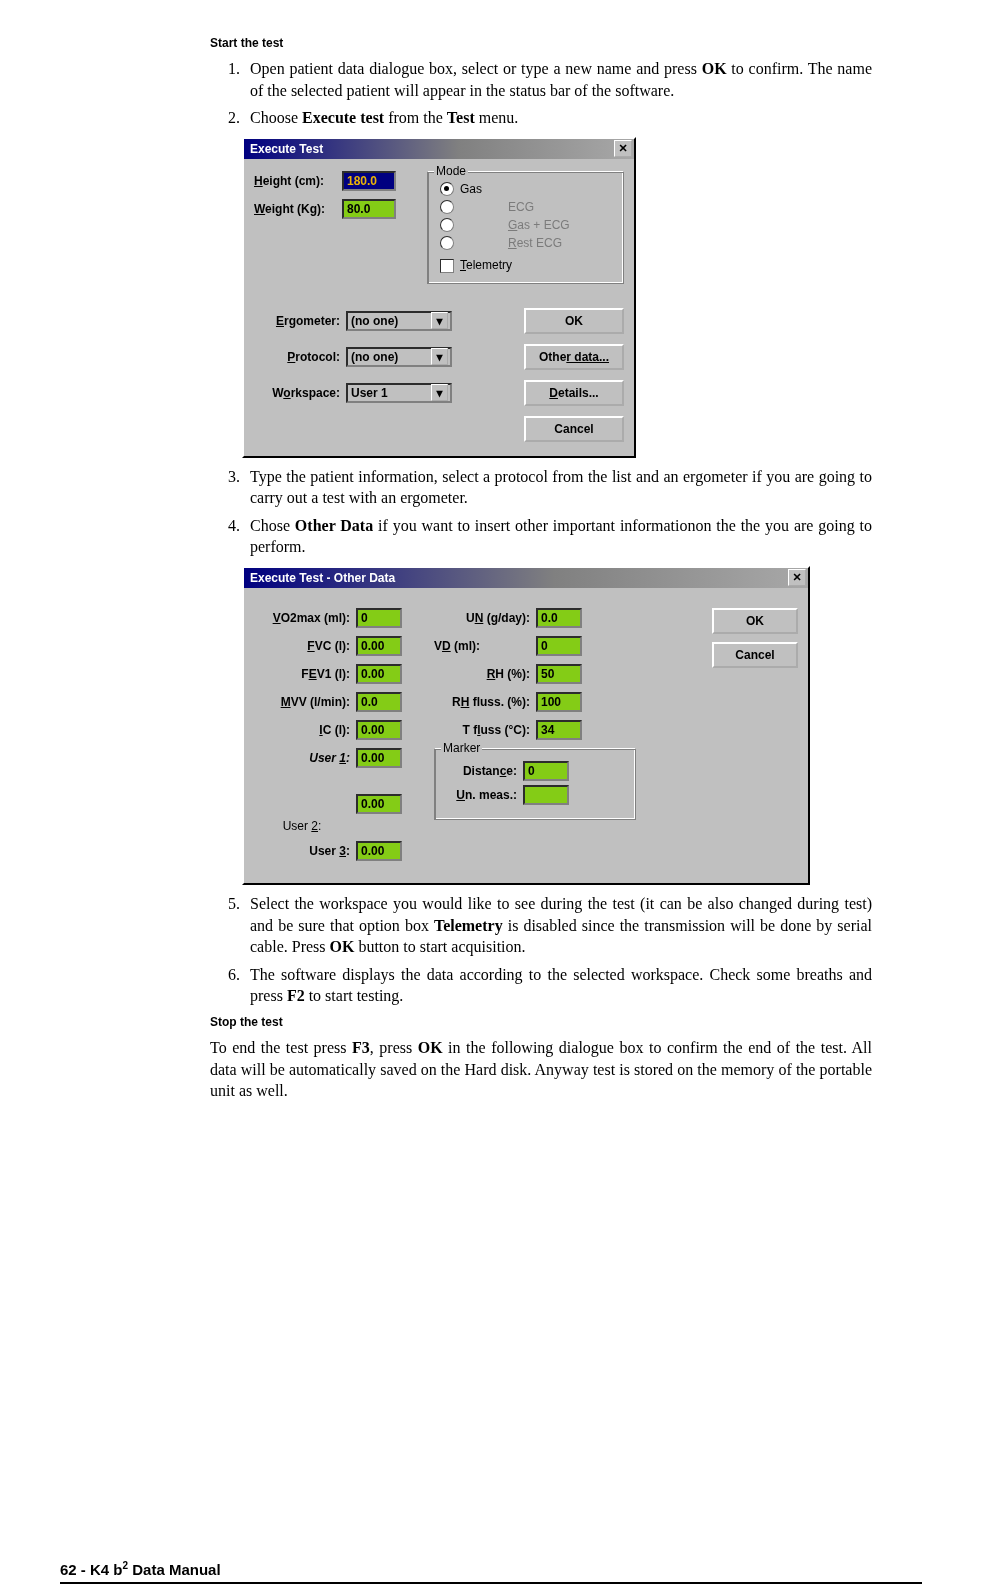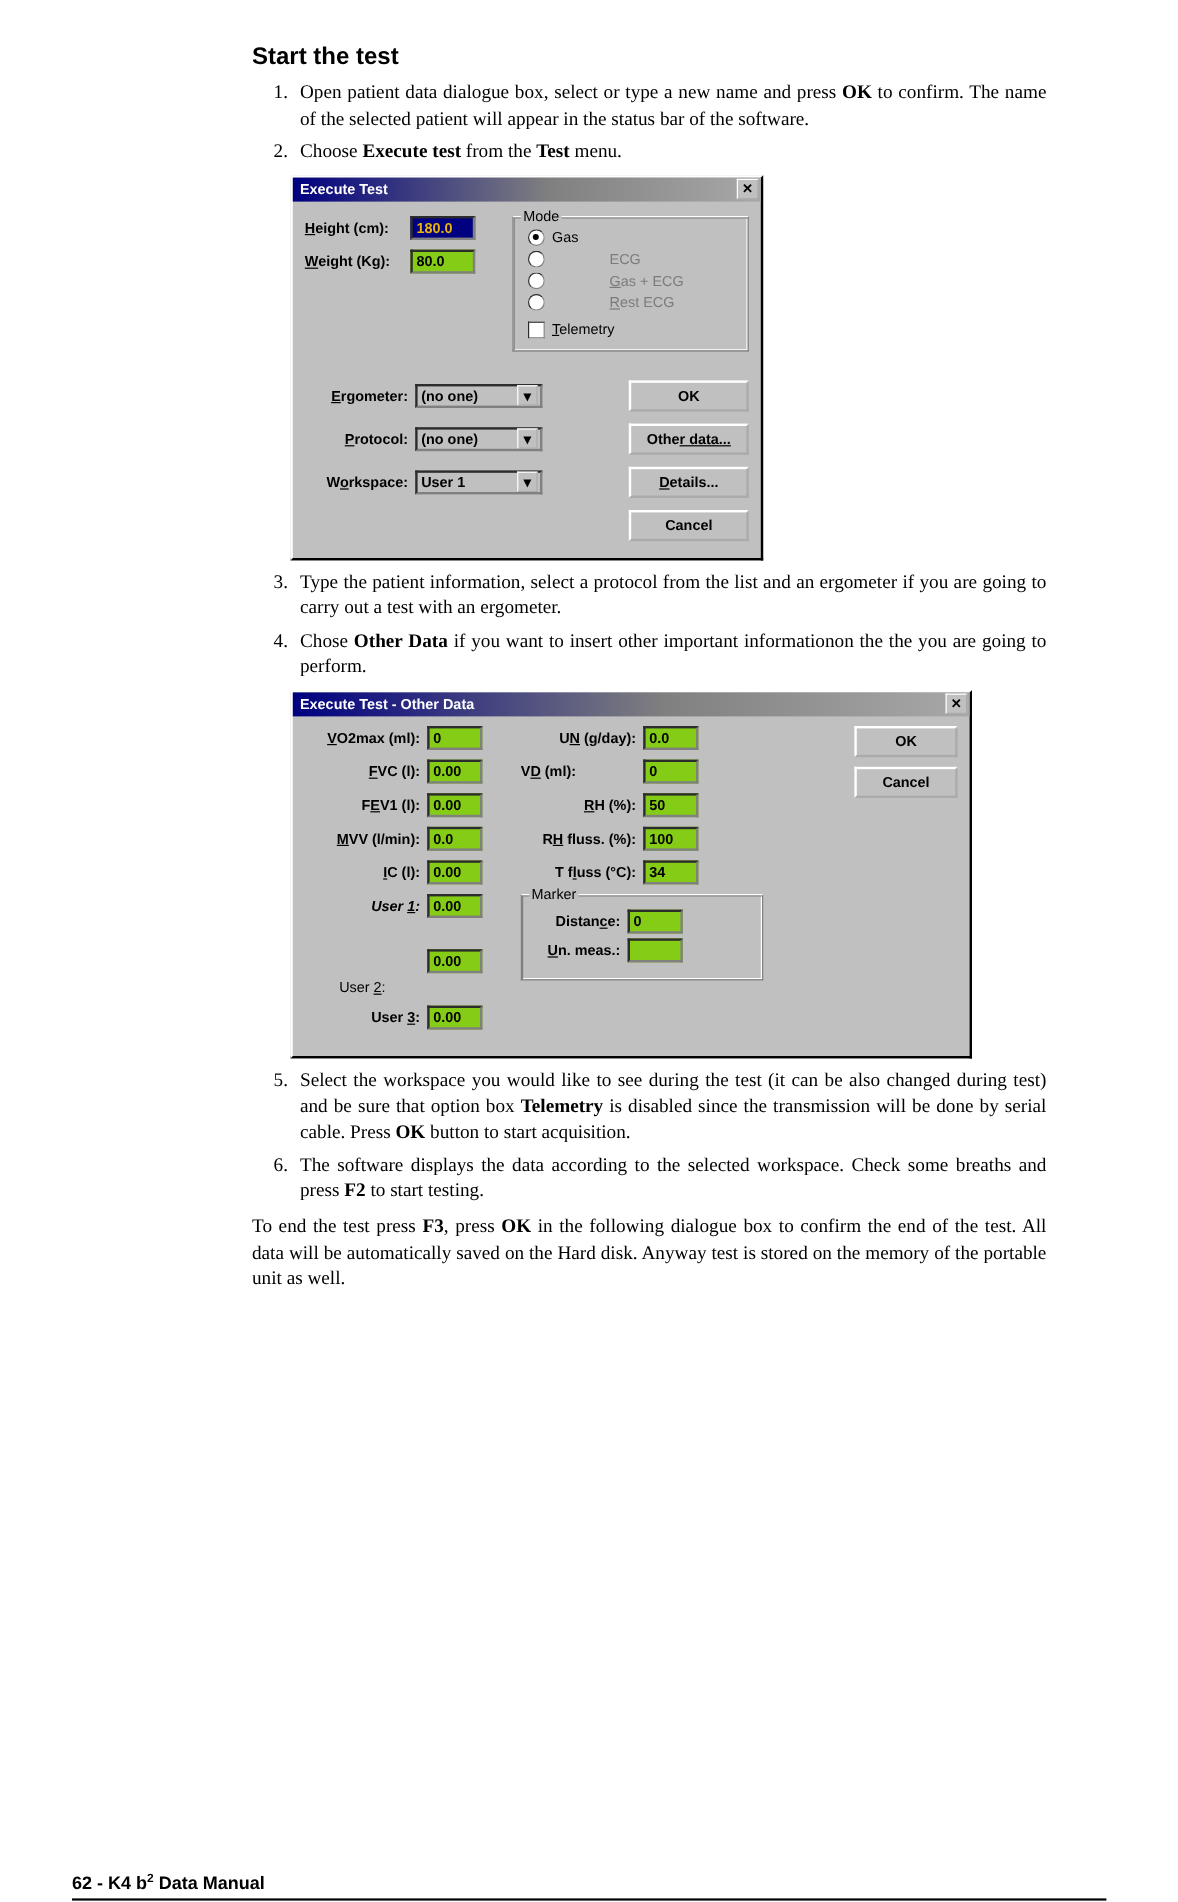--- a/index.html
+++ b/index.html
@@ -12,21 +12,21 @@
     width: 982px;
   }
   .page {
     padding: 30px 110px 20px 210px;
     box-sizing: border-box;
     min-height: 1520px;
   }
   h3 {
     font-family: Arial, Helvetica, sans-serif;
     font-weight: bold;
-    font-size: 20px;
+    font-size: 12px;
     margin: 6px 0 8px 0;
   }
   ol {
     margin: 4px 0 8px 0;
     padding-left: 34px;
   }
   ol li {
     margin-bottom: 6px;
     text-align: justify;
     line-height: 1.35;
@@ -250,21 +250,21 @@
     <li>
       <span>Chose </span><span class="bold">Other Data</span><span> if you want to insert other important informationon the the you are going to perform.</span>
     </li>
   </ol>
 
   <div class="dialog" style="width:568px;margin-left:32px;">
     <div class="titlebar">
       <span>Execute Test - Other Data</span>
       <div class="xbtn">✕</div>
     </div>
-    <div class="dlg-body" style="display:flex;padding-top:8px;">
+    <div class="dlg-body" style="display:flex;padding-top:20px;">
 
       <div style="width:180px;">
         <div class="field-row">
             <label style="width:96px;text-align:right;font-weight:bold;"><span class="ul">V</span><span>O2max (ml):</span></label>
             <input class="txt" style="width: 46px;" value="0">
           </div>
         <div class="field-row">
             <label style="width:96px;text-align:right;font-weight:bold;"><span class="ul">F</span><span>VC (l):</span></label>
             <input class="txt" style="width: 46px;" value="0.00">
           </div>
@@ -337,20 +337,21 @@
 
   <ol start="5">
     <li>
       <span>Select the workspace you would like to see during the test (it can be also changed during test) and be sure that option box </span><span class="bold">Telemetry</span><span> is disabled since the transmission will be done by serial cable. Press </span><span class="bold">OK</span><span> button to start acquisition.</span>
     </li>
     <li>
       <span>The software displays the data according to the selected workspace. Check some breaths and press </span><span class="bold">F2</span><span> to start testing.</span>
     </li>
   </ol>
 
+  <h3>Stop the test</h3>
   <p>
     <span>To end the test press </span><span class="bold">F3</span><span>, press </span><span class="bold">OK</span><span> in the following dialogue box to confirm the end of the test. All data will be automatically saved on the Hard disk. Anyway test is stored on the memory of the portable unit as well.</span>
   </p>
 
 </div>
 
 <div class="footer">
   <span>62</span><span> - </span><span>K4 b</span><sup style="font-size:10px;">2</sup><span> Data Manual</span>
 </div>
 

